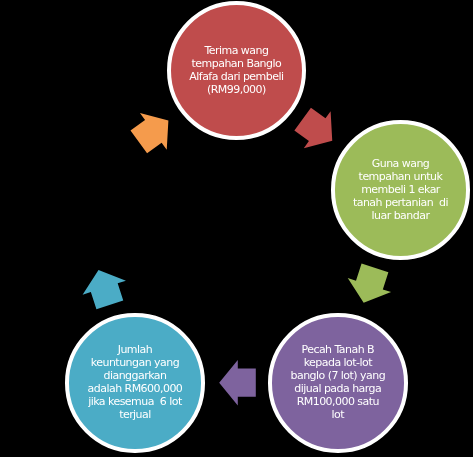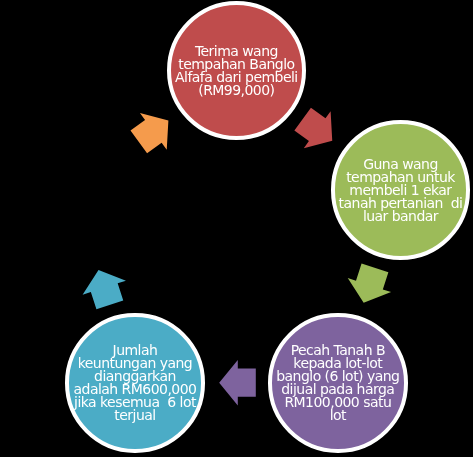--- a/index.html
+++ b/index.html
@@ -2,21 +2,21 @@
 <html><head>
 <meta charset="utf-8">
 <title>Kitaran Pelaburan</title>
 <style>
   html,body{margin:0;padding:0;background:#000;}
   body{width:473px;height:457px;overflow:hidden;
        font-family:"DejaVu Sans",sans-serif;}
   #stage{position:relative;width:473px;height:457px;background:#000;overflow:hidden;}
   .node{position:absolute;border-radius:50%;box-sizing:border-box;
         display:flex;align-items:center;justify-content:center;}
-  .node-label{color:#fff;text-align:center;font-size:14px;line-height:12.9px;
+  .node-label{color:#fff;text-align:center;font-size:11px;line-height:12.9px;
               white-space:pre;letter-spacing:-0.54px;position:relative;top:0.2px;}
   svg.arrows{position:absolute;left:0;top:0;width:473px;height:457px;}
   
   #node-1{left:166.70px;top:1.05px;}
   #node-2{left:330.80px;top:120.30px;}
   #node-3{left:268.10px;top:313.20px;}
   #node-4{left:65.30px;top:313.20px;}
   #node-5{left:2.60px;top:120.30px;}
 </style>
 </head>
@@ -41,21 +41,21 @@
   <div class="node" id="node-2" style="left: 330.805px; top: 120.279px; width: 139.4px; height: 139.4px; background: rgb(156, 187, 89); border: 4.2px solid rgb(255, 255, 255);">
     <div class="node-label" style="color: rgb(255, 255, 255); text-align: center;">Guna wang
 tempahan untuk
 membeli 1 ekar
 tanah pertanian  di
 luar bandar</div>
   </div>
   <div class="node" id="node-3" style="left: 268.122px; top: 313.196px; width: 139.4px; height: 139.4px; background: rgb(126, 99, 158); border: 4.2px solid rgb(255, 255, 255);">
     <div class="node-label" style="color: rgb(255, 255, 255);">Pecah Tanah B
 kepada lot-lot
-banglo (6 lot) yang
+banglo (7 lot) yang
 dijual pada harga
 RM100,000 satu
 lot</div>
   </div>
   <div class="node" id="node-4" style="left: 65.2777px; top: 313.196px; width: 139.4px; height: 139.4px; background: rgb(75, 172, 198); border: 4.2px solid rgb(255, 255, 255);">
     <div class="node-label" style="color: rgb(255, 255, 255);">Jumlah
 keuntungan yang
 dianggarkan
 adalah RM600,000
 jika kesemua  6 lot

